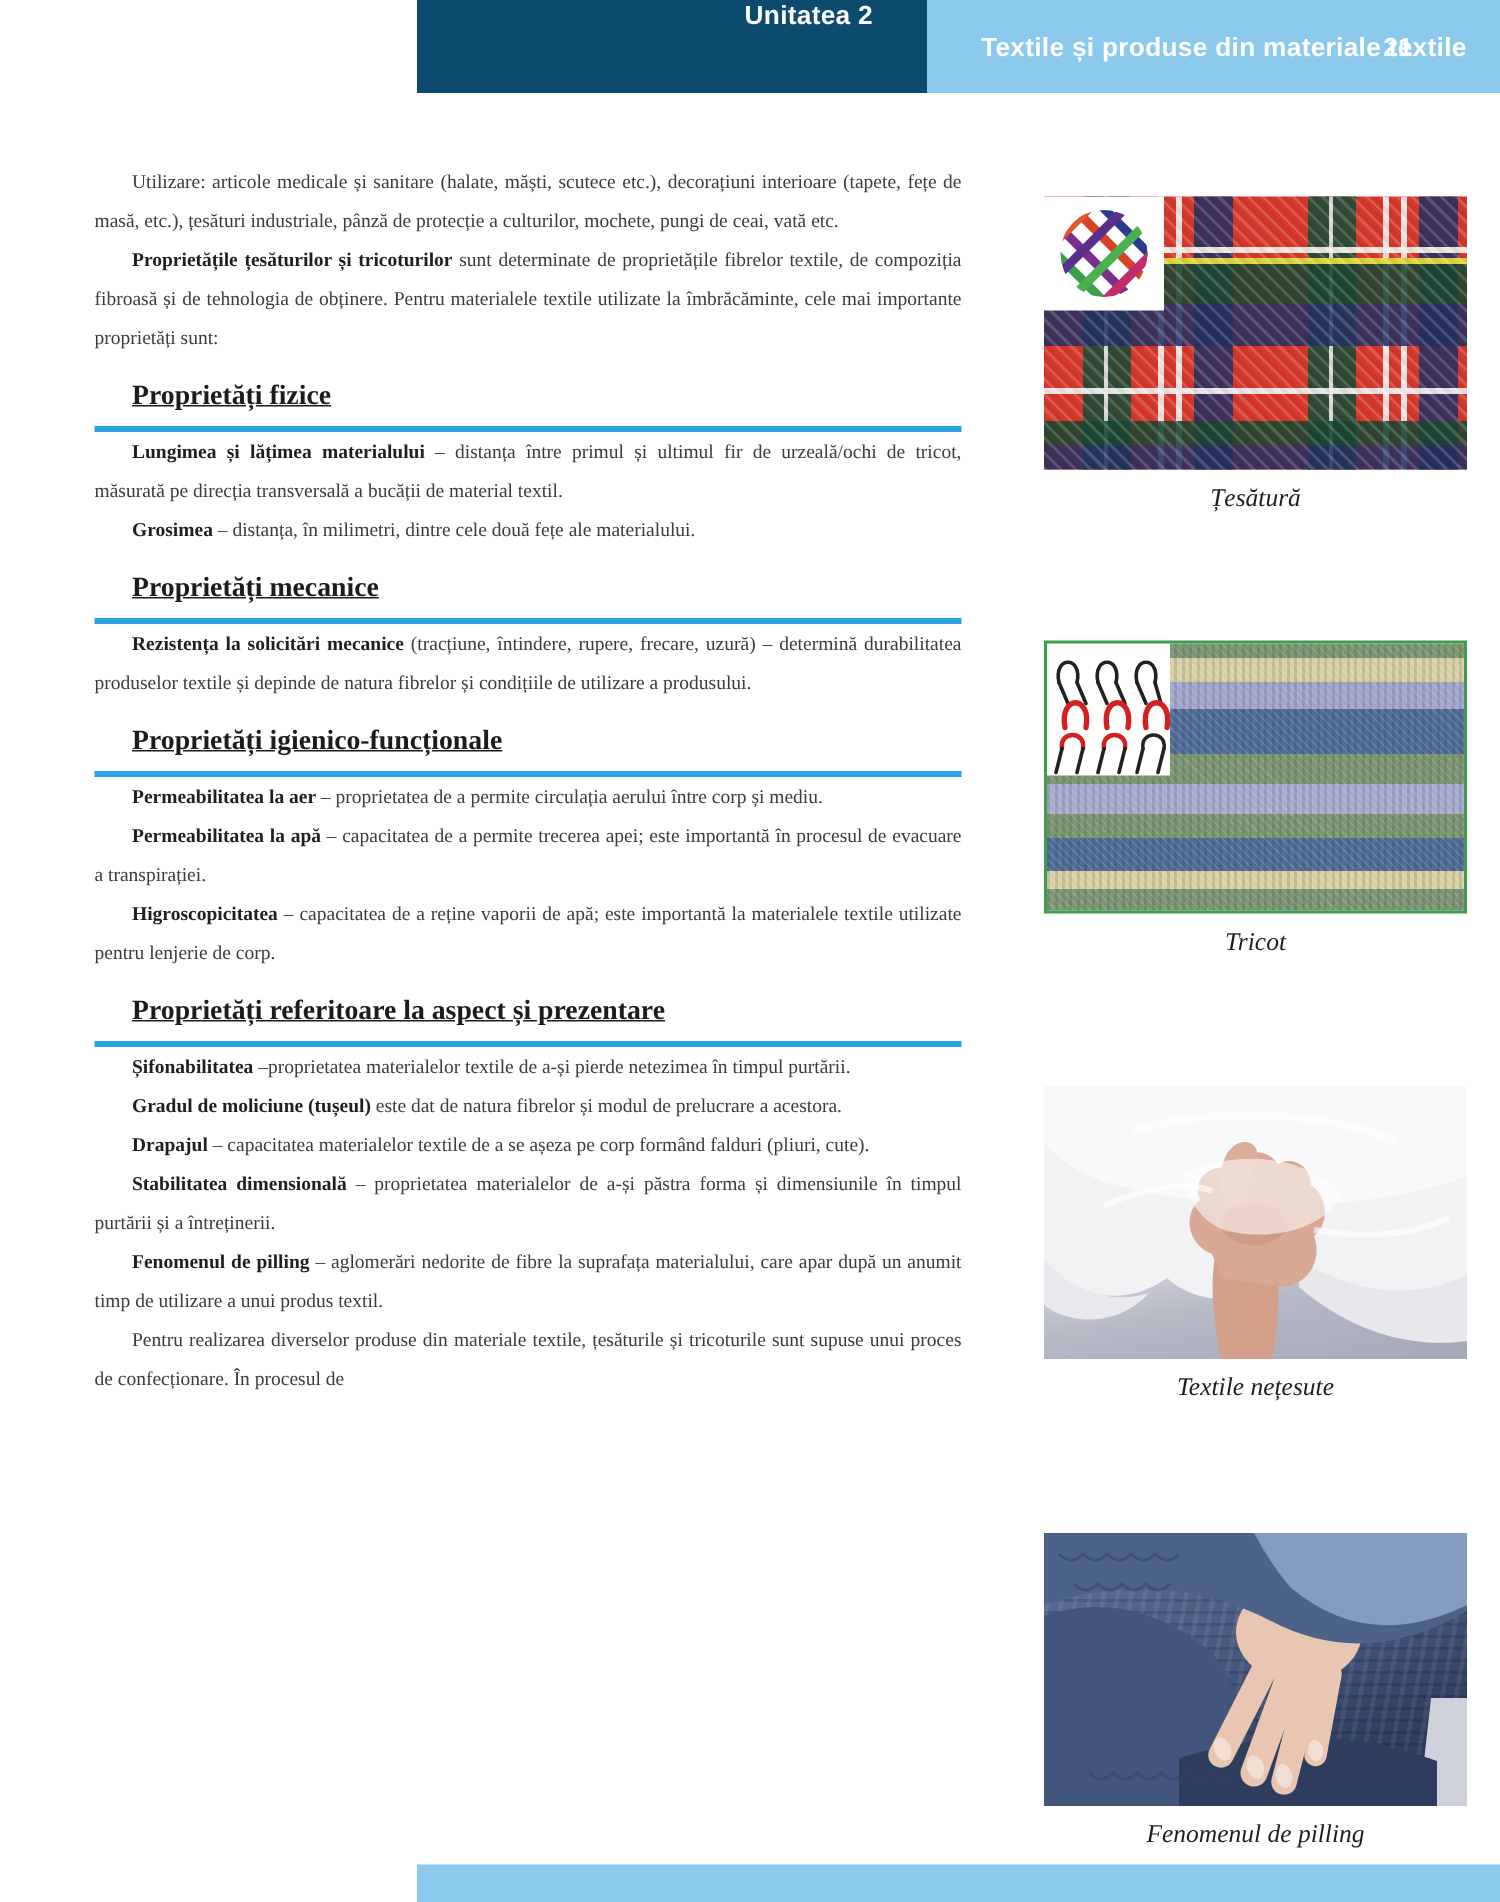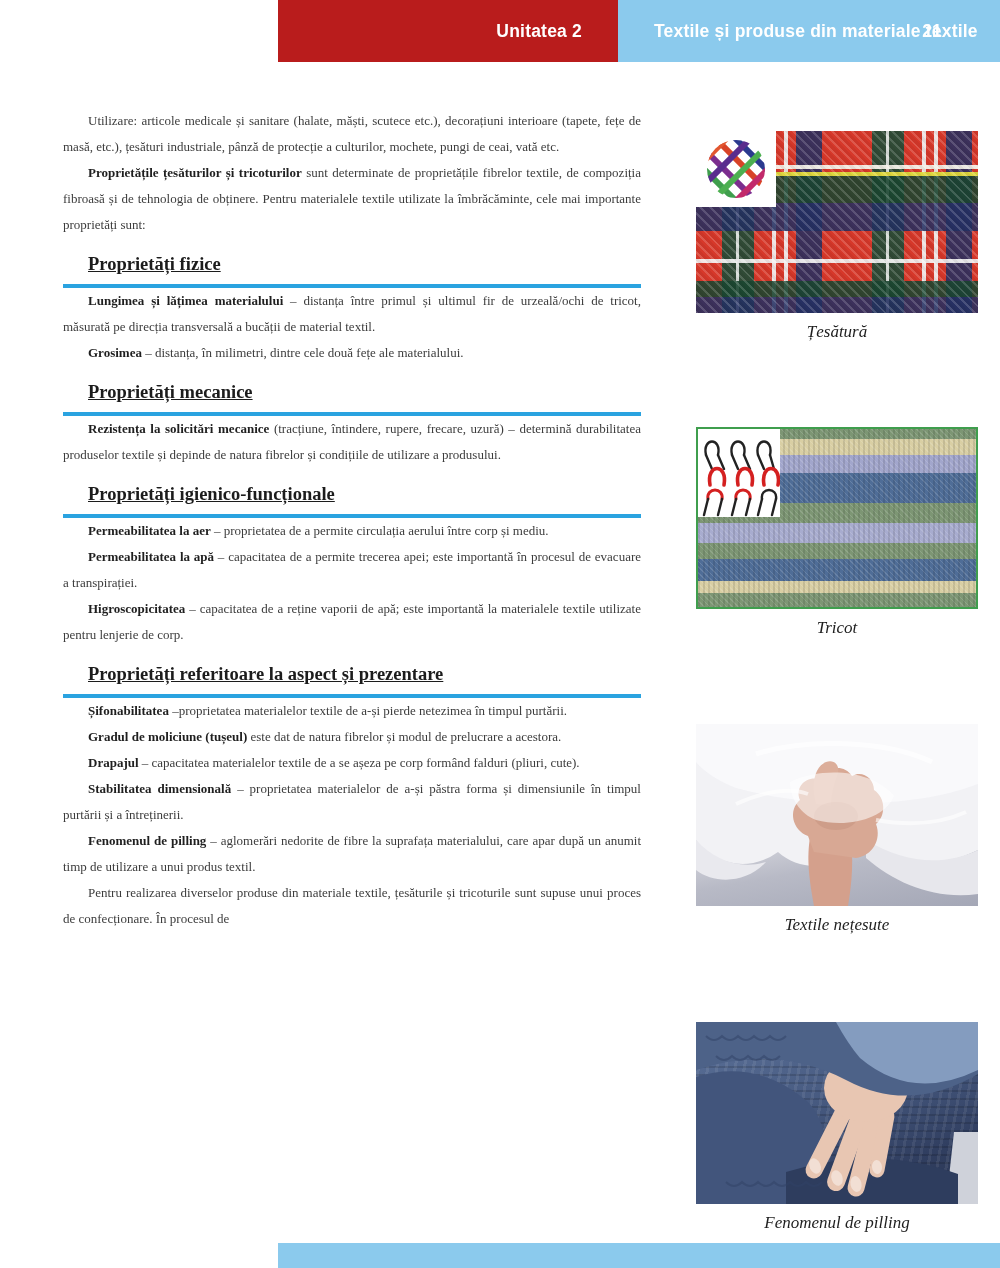--- a/index.html
+++ b/index.html
@@ -1,21 +1,21 @@
 <!DOCTYPE html>
 <html><head>
 <meta charset="utf-8">
 <style>
   html,body{margin:0;padding:0;background:#ffffff;}
   .page{position:relative;width:1000px;height:1268px;background:#fff;overflow:hidden;
         font-family:"Liberation Serif",serif;}
 
   
   .hdr{position:absolute;top:0;left:278px;right:0;height:62px;background:#8bcaed;display:flex;}
-  .hdr-dark{width:340px;height:62px;background:#b91c1c;display:flex;align-items:center;
+  .hdr-dark{width:340px;height:62px;background:#0c4a6e;display:flex;
             justify-content:flex-end;padding-right:36px;box-sizing:border-box;}
   .hdr-title{flex:1;display:flex;align-items:center;padding-left:36px;border-radius:12px;}
   .hdr-dark,.hdr-title,.hdr-page{font-family:"Liberation Sans",sans-serif;font-weight:bold;
             font-size:17.5px;color:#ffffff;letter-spacing:.2px;}
   .hdr-page{position:absolute;right:58px;top:0;height:62px;display:flex;align-items:center;}
 
   
   .ftr{position:absolute;left:278px;right:0;bottom:0;height:25px;background:#8bcaed;}
 
   

